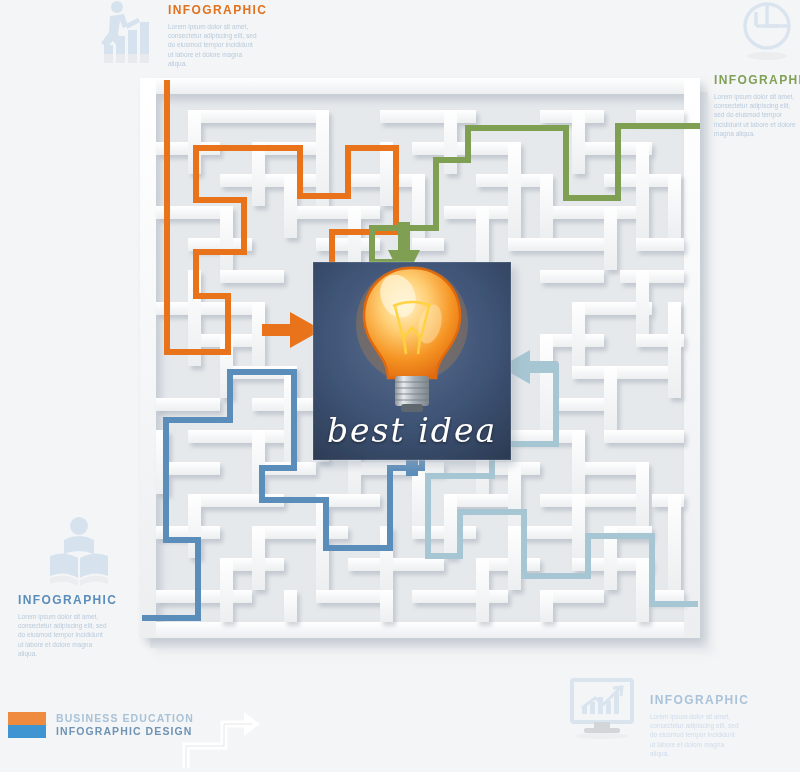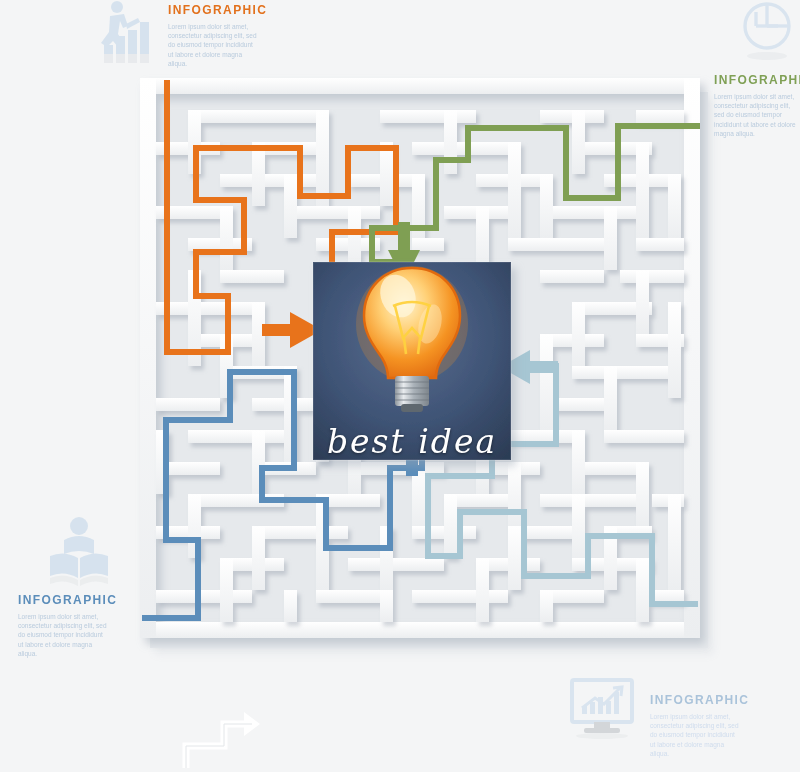--- a/index.html
+++ b/index.html
@@ -393,21 +393,21 @@
       <g stroke="#6f777e" stroke-width="1.2" opacity="0.8">
         <line x1="-17" y1="50" x2="17" y2="50"></line>
         <line x1="-17" y1="56" x2="17" y2="56"></line>
         <line x1="-17" y1="62" x2="17" y2="62"></line>
         <line x1="-17" y1="68" x2="17" y2="68"></line>
       </g>
       <rect x="-11" y="72" width="22" height="8" rx="3" fill="#5f686f"></rect>
     </g>
   </svg>
 
-  <div id="idea-text" style="position:absolute;left:313px;top:262px;width:198px;height:212px;pointer-events:none;">
+  <div id="idea-text" style="position:absolute;left:313px;top:251px;width:198px;height:212px;pointer-events:none;">
     <span style="position:absolute;left:0;right:0;bottom:14px;display:block;text-align:center;color:#fff;
                  font-family:'DejaVu Serif',serif;font-style:italic;font-size:33px;letter-spacing:2px;
                  text-shadow:0 1px 3px rgba(0,0,0,.5);">best idea</span>
   </div>
 
   <svg class="info-icon" id="icon-tl" viewBox="0 0 68 66">
     <g fill="#bfd4e8">
       <circle cx="25" cy="7" r="6"></circle>
       <path d="M18,16 L32,14 L36,26 L31,28 L28,21 L26,34 L33,45 L30,52 L21,41 L15,47 L9,43 L17,32 Z"></path>
       <path d="M34,24 L46,18 L48,22 L35,29 Z"></path>
@@ -475,20 +475,30 @@
     <path d="M47,10 L56,9 L55,18" fill="none" stroke="#c4d7ea" stroke-width="3"></path>
     <rect x="28" y="44" width="16" height="8" fill="#b9bec3"></rect>
     <rect x="18" y="50" width="36" height="5" rx="2" fill="#b9bec3"></rect>
     <ellipse cx="36" cy="58" rx="26" ry="3" fill="#d6dade" opacity="0.5"></ellipse>
   </svg>
   <div class="info-block" id="blk-br">
     <div class="info-title">INFOGRAPHIC</div>
     <div class="info-body">Lorem ipsum dolor sit amet, consectetur adipiscing elit, sed do eiusmod tempor incididunt ut labore et dolore magna aliqua.</div>
   </div>
 
+  <div id="brand">
+    <div id="brand-bars">
+      <div id="brand-bar-orange"></div>
+      <div id="brand-bar-blue"></div>
+    </div>
+    <div id="brand-text">
+      <div id="brand-line1">BUSINESS EDUCATION</div>
+      <div id="brand-line2">INFOGRAPHIC DESIGN</div>
+    </div>
+  </div>
 
   <svg style="position:absolute;left:178px;top:706px;" width="90" height="66">
     <path d="M8,62 L8,40 L46,40 L46,18 L74,18" fill="none" stroke="#ffffff" stroke-width="7"></path>
     <polygon points="66,6 82,18 66,30" fill="#ffffff"></polygon>
     <path d="M8,62 L8,40 L46,40 L46,18 L74,18" fill="none" stroke="#e3e6e9" stroke-width="1"></path>
   </svg>
 
 </div>
 
 </body></html>

